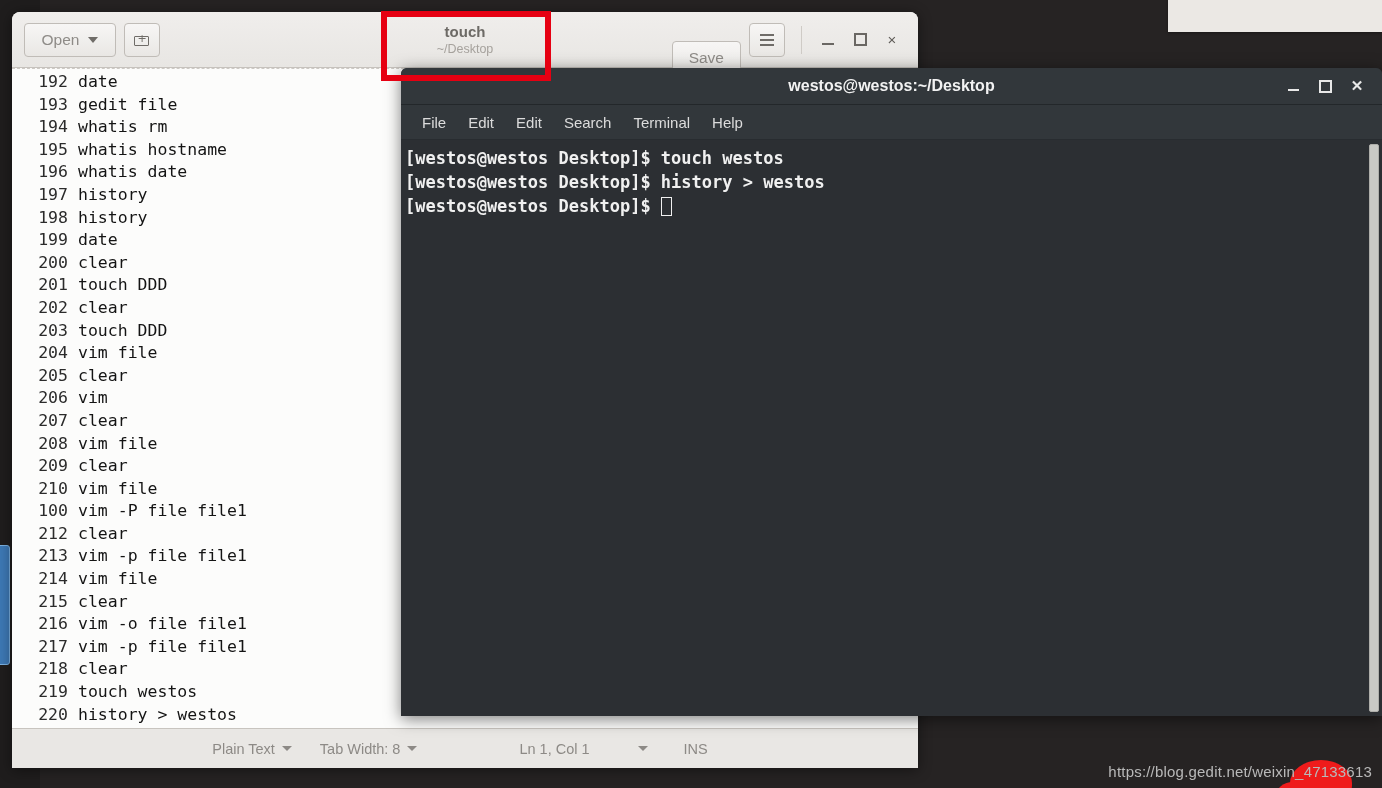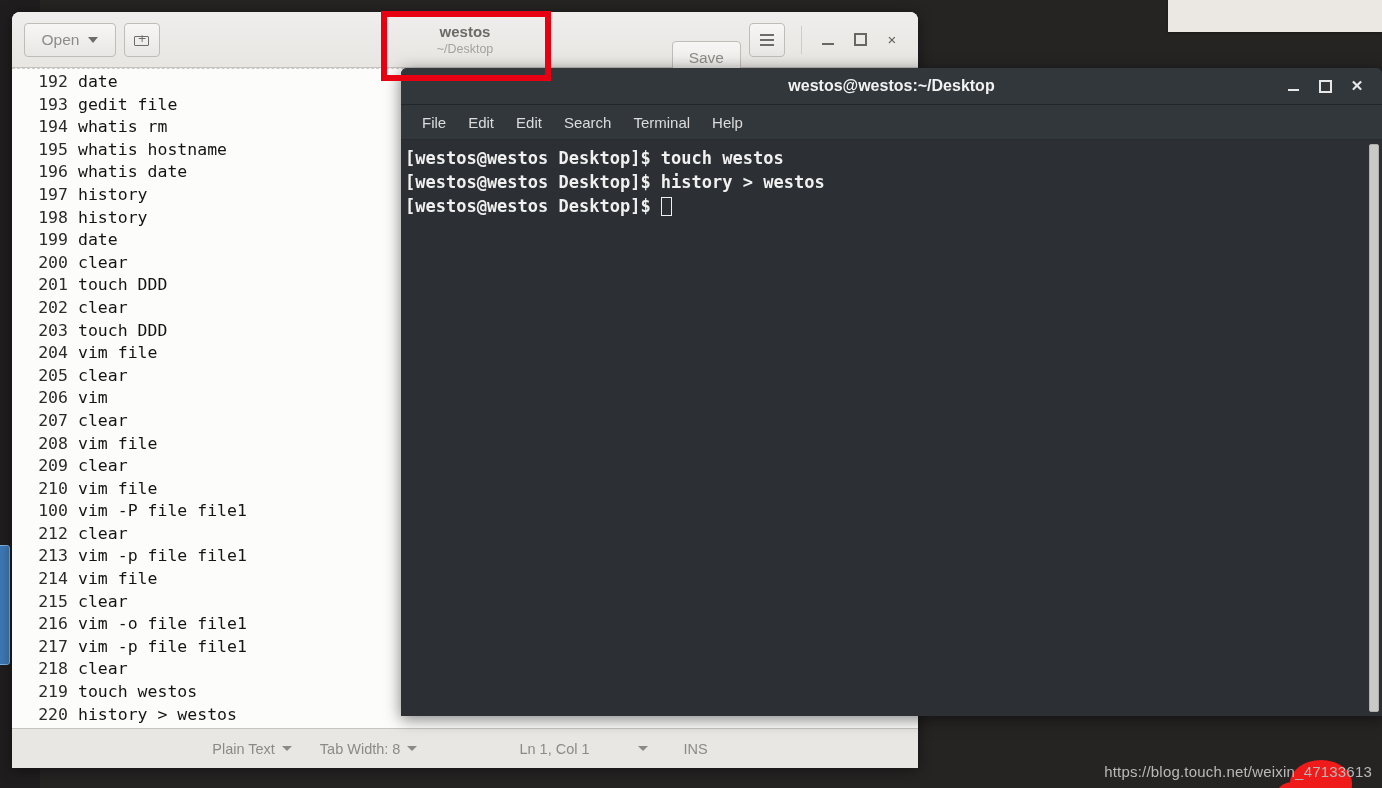--- a/index.html
+++ b/index.html
@@ -447,21 +447,21 @@
         <div class="btn btn-open">
           <span>Open</span>
           <span class="caret-down"></span>
         </div>
         <div class="btn btn-icon">
           <span class="save-icon-glyph"></span>
         </div>
       </div>
 
       <div class="hb-title">
-        <div class="hb-title-main">westos</div>
+        <div class="hb-title-main">touch</div>
         <div class="hb-title-sub">~/Desktop</div>
       </div>
 
       <div class="hb-right">
         <div class="btn btn-save">
           <span>Save</span>
         </div>
         <div class="btn btn-icon">
           <span class="hamburger">
             <span></span>
@@ -557,15 +557,15 @@
       <div class="term-scrollbar">
         <div class="term-scroll-thumb"></div>
       </div>
     </div>
   </div>
 
   <div class="annotation-box"></div>
 
   <div class="red-blob2"></div>
   <div class="red-blob"></div>
-  <div class="watermark">https://blog.touch.net/weixin_47133613</div>
+  <div class="watermark">https://blog.gedit.net/weixin_47133613</div>
 
 </div>
 
 </body></html>

